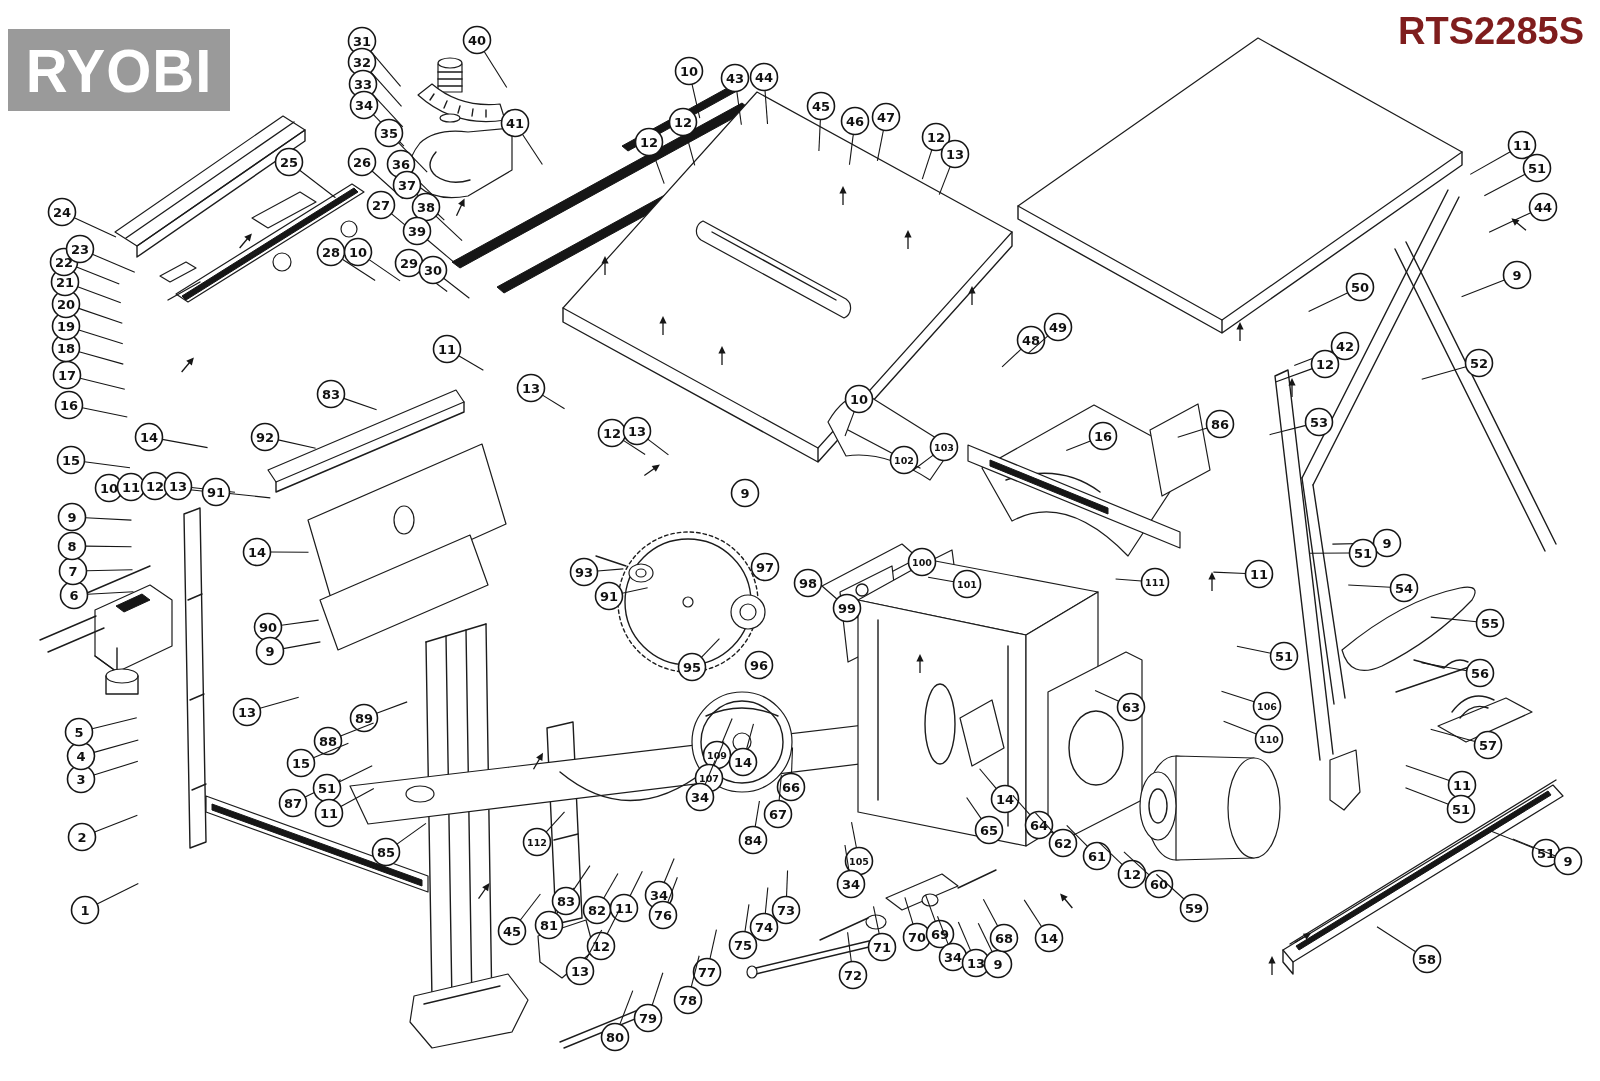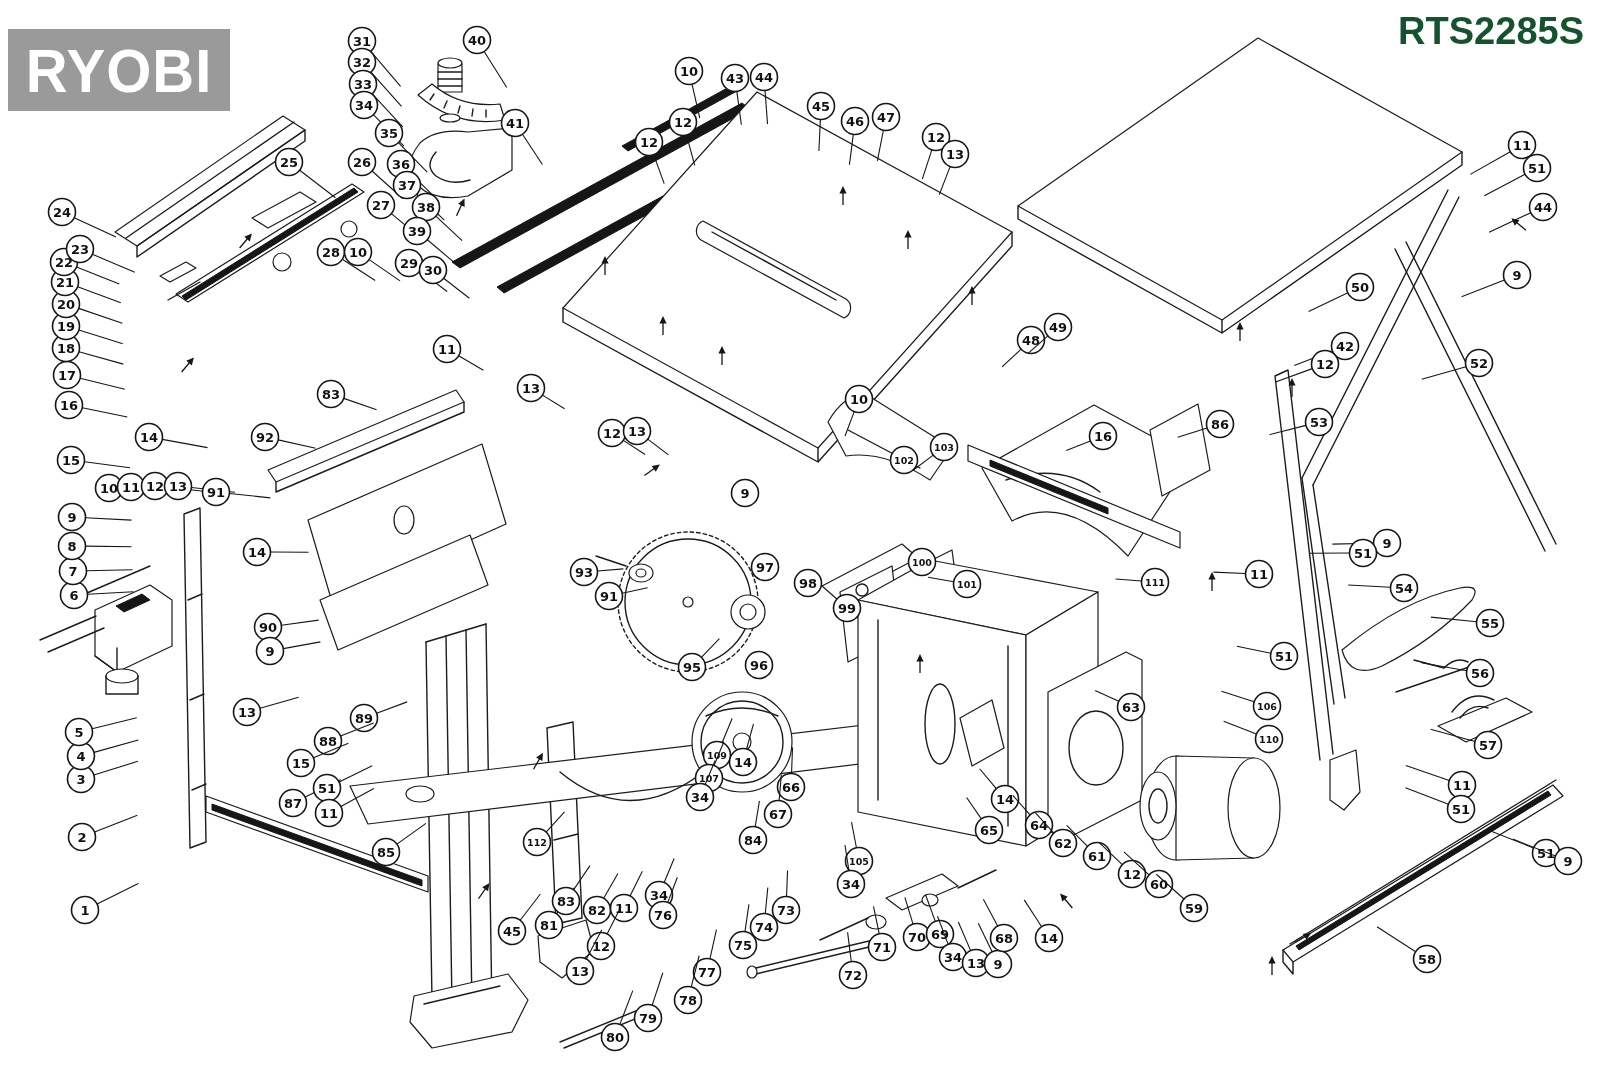--- a/index.html
+++ b/index.html
@@ -3,21 +3,21 @@
 <meta charset="utf-8">
 <style>
   html,body{margin:0;padding:0;background:#fff;}
   #stage{position:relative;width:1600px;height:1081px;background:#ffffff;overflow:hidden;
          font-family:"Liberation Sans",sans-serif;}
   #logo{position:absolute;left:8px;top:8px;width:222px;height:82px;background:#9a9a9a;
         display:flex;align-items:center;justify-content:center;margin-top:21px;}
   #logo span{font-family:"Liberation Sans",sans-serif;font-weight:800;font-size:58px;
         letter-spacing:1px;color:#ffffff;transform:scaleY(1.05);}
   #model{position:absolute;right:16px;top:10px;font-family:"Liberation Sans",sans-serif;
-        font-weight:800;font-size:38px;color:#14532d;}
+        font-weight:800;font-size:38px;color:#7f1d1d;}
   svg{position:absolute;left:0;top:0;}
   .art{stroke:#1c1c1c;stroke-width:1.4;fill:none;stroke-linejoin:round;stroke-linecap:round;}
   .artfill{stroke:#1c1c1c;stroke-width:1.2;fill:#ffffff;stroke-linejoin:round;}
   .dark{fill:#161616;stroke:#161616;}
   .balloon{fill:#ffffff;stroke:#161616;stroke-width:1.6;}
   .leader{stroke:#161616;stroke-width:1.1;}
   .btext{font-family:"DejaVu Sans",sans-serif;font-weight:600;font-size:13px;
          text-anchor:middle;dominant-baseline:central;fill:#111;}
   .btext.small{font-size:9.5px;}
 </style>

